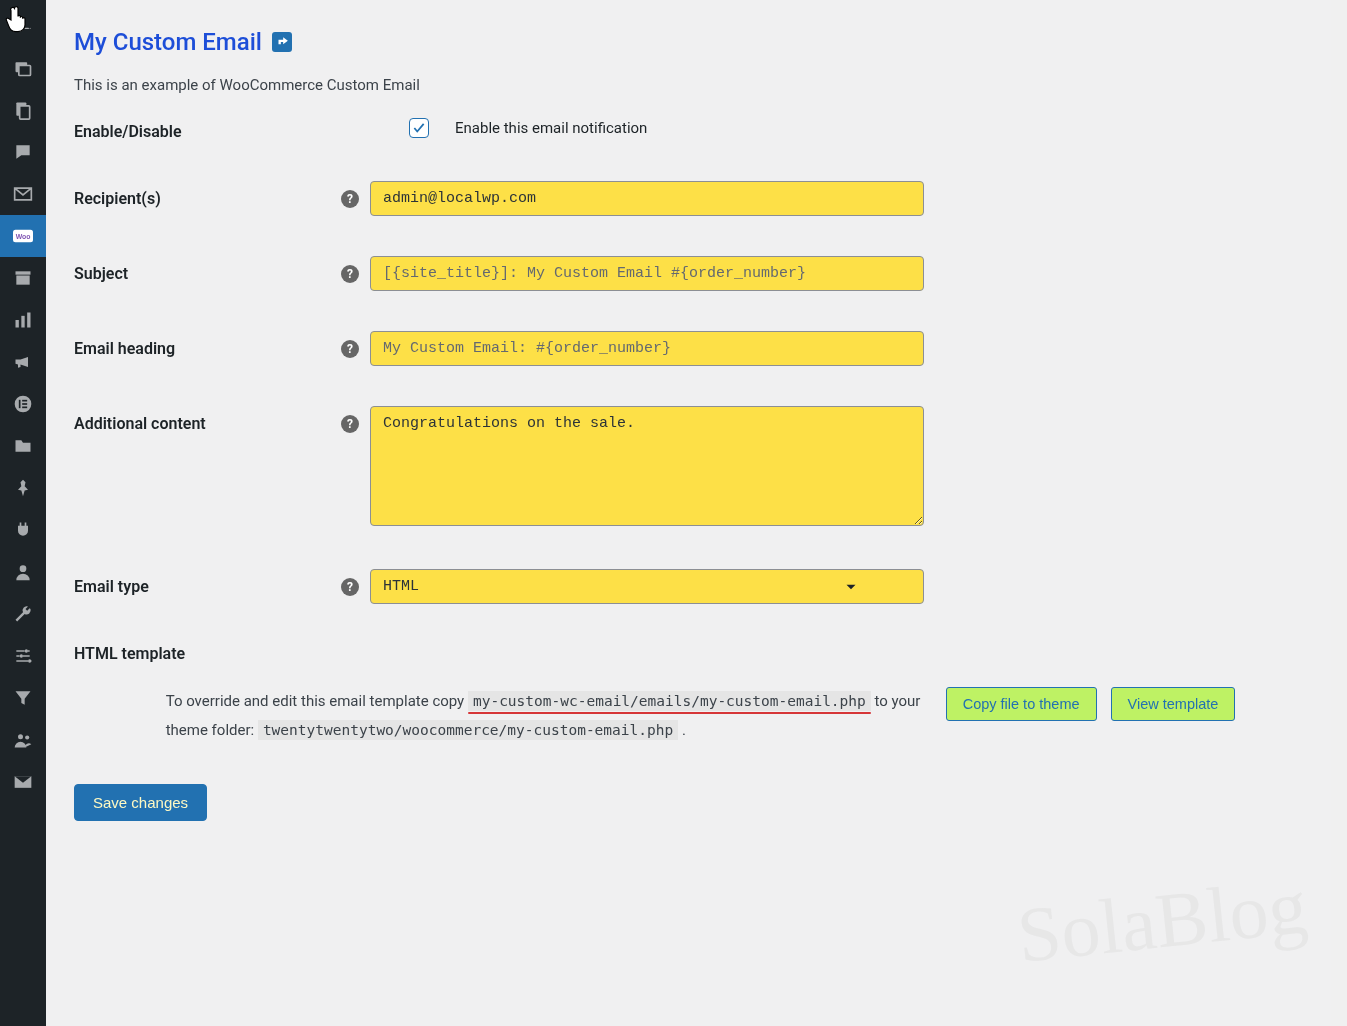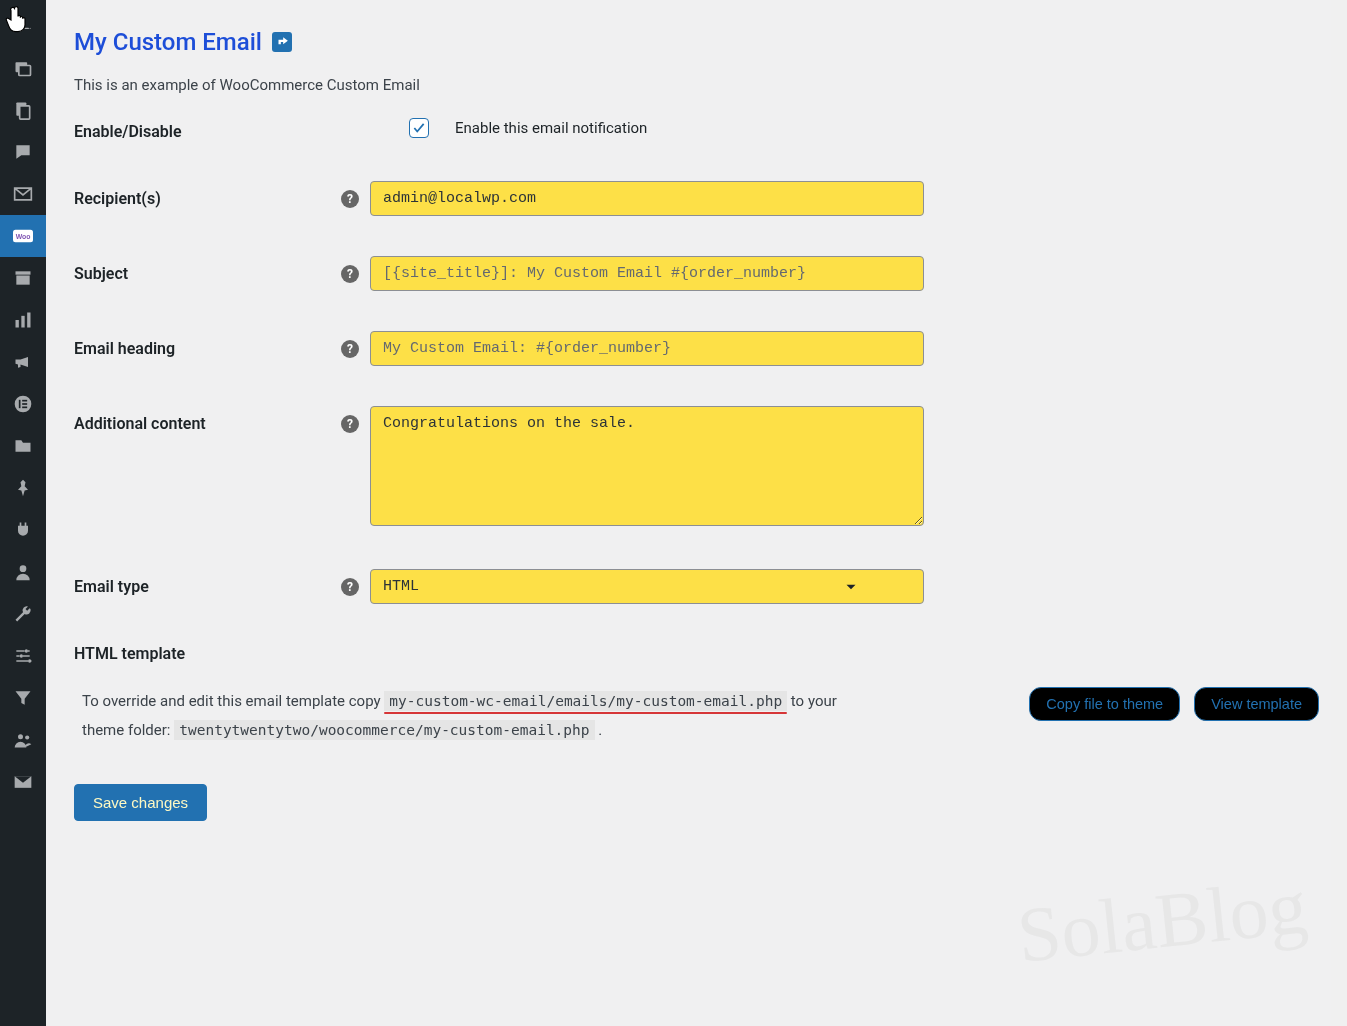--- a/index.html
+++ b/index.html
@@ -174,21 +174,21 @@
   .section-label {
     font-size: 16px;
     font-weight: 600;
     color: #1d2327;
     margin-top: 40px;
     margin-bottom: 24px;
   }
   .template-row {
     display: flex;
     align-items: flex-start;
-    justify-content: space-between;
+    justify-content: center;
     margin-left: 8px;
   }
   .template-text {
     font-size: 15px;
     color: #3c434a;
     max-width: 780px;
     line-height: 1.9;
   }
   .template-text code {
     background: #e5e5e5;
@@ -205,26 +205,26 @@
     bottom: -3px;
     height: 2px;
     background: #d63638;
     border-radius: 1px;
   }
   .template-buttons {
     display: flex;
     gap: 14px;
   }
   .btn-secondary {
-    background: #000000;
+    background: #bef264;
     border: 1px solid #2271b1;
     color: #2271b1;
     padding: 8px 16px;
     font-size: 14.5px;
-    border-radius: 12px;
+    border-radius: 3px;
     cursor: pointer;
   }
   .btn-primary {
     background: #2271b1;
     border: 1px solid #2271b1;
     color: #fef9c3;
     padding: 9px 18px;
     font-size: 15px;
     border-radius: 4px;
     cursor: pointer;

